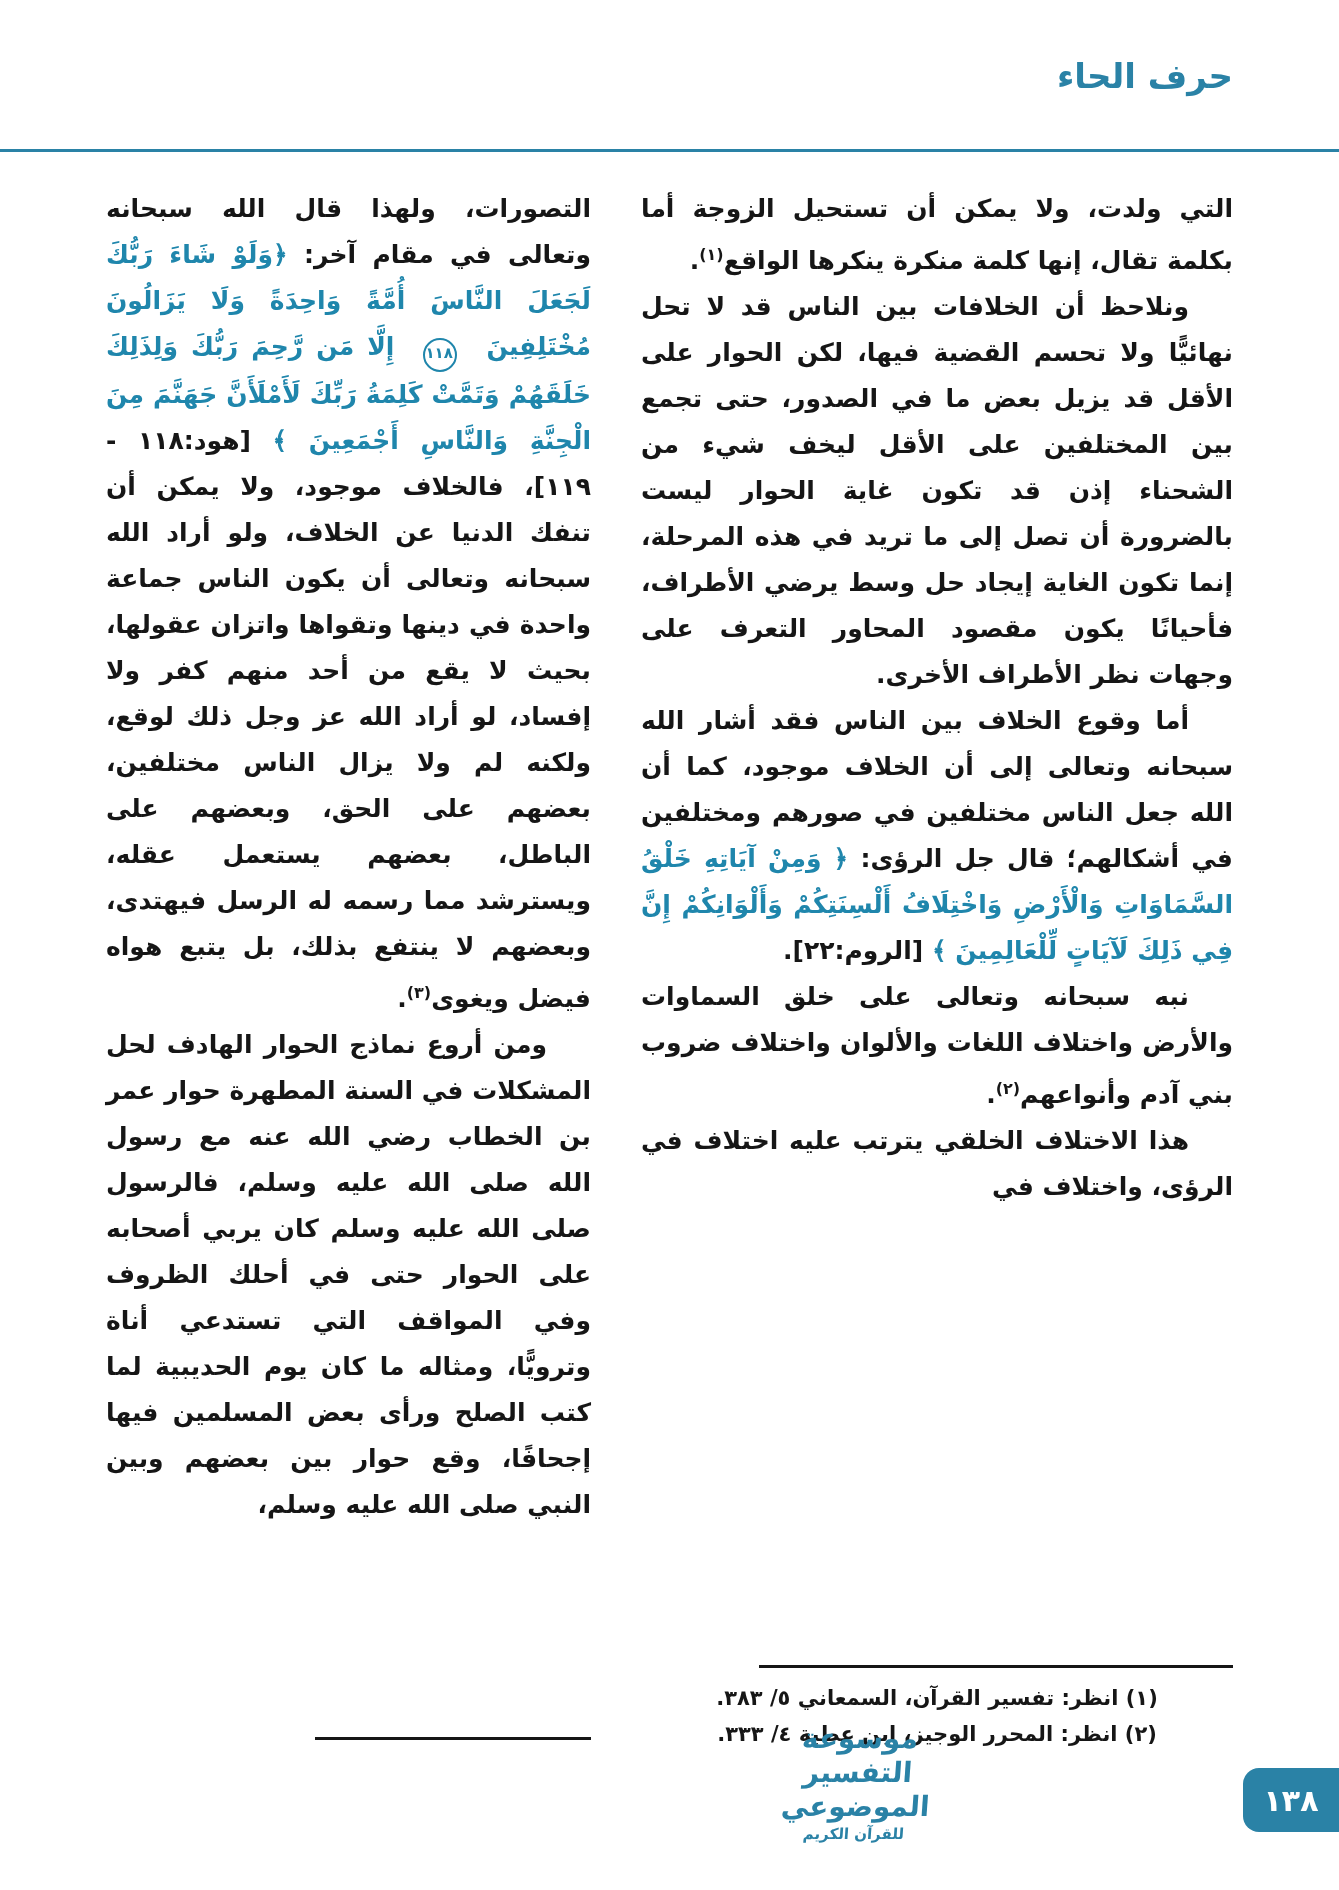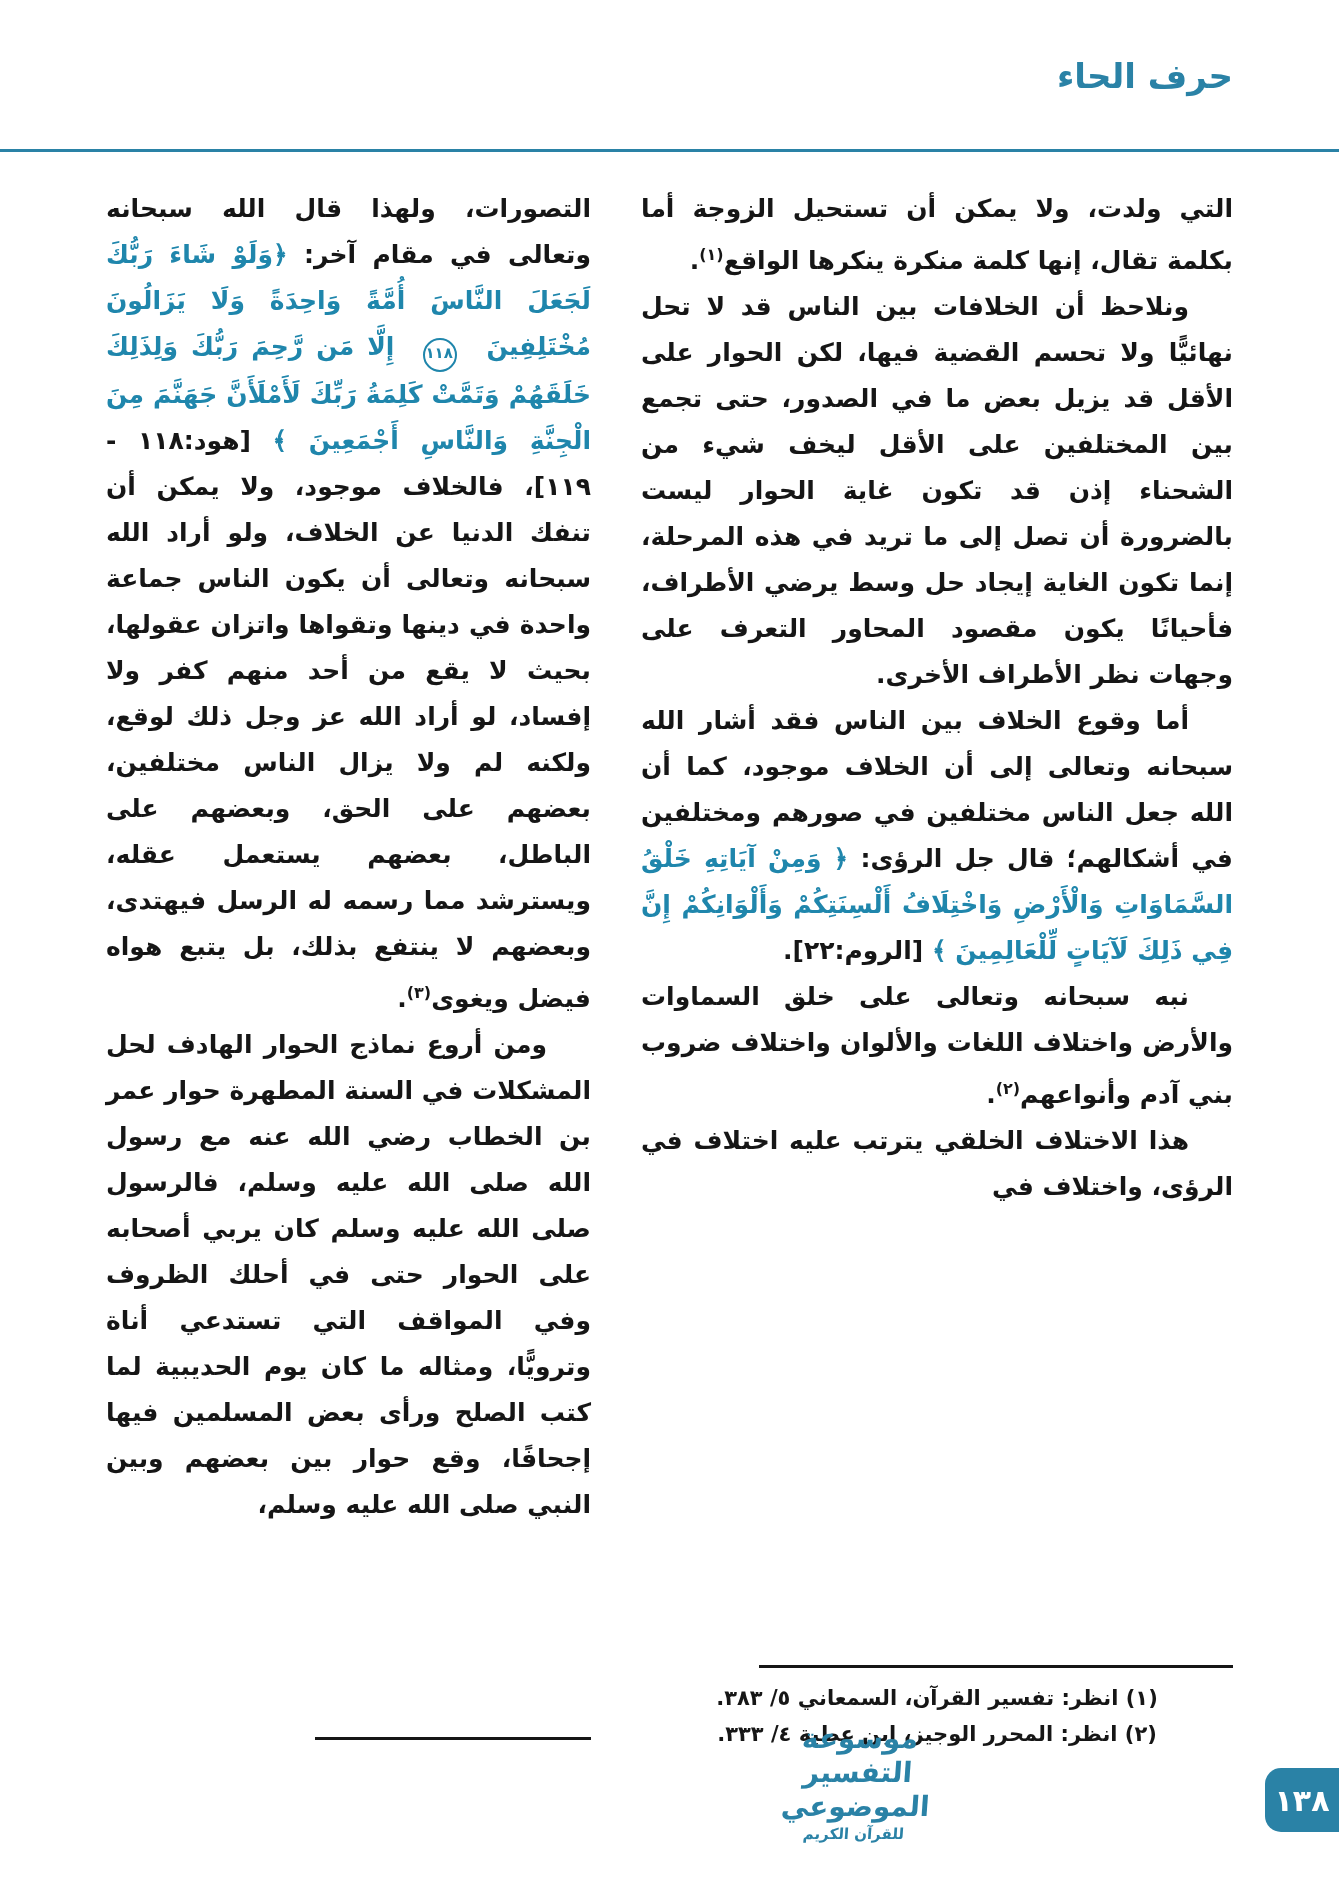--- a/index.html
+++ b/index.html
@@ -42,21 +42,21 @@
   .fn{
     margin:0;font-size:21px;line-height:36px;font-weight:700;text-align:center;
   }
   .logo{
     position:absolute;bottom:46px;right:372px;width:220px;text-align:center;
     color:#2a82a6;transform:skewX(-4deg);
   }
   .logo-line1{font-size:28px;font-weight:bold;line-height:34px;}
   .logo-line2{font-size:15px;font-weight:bold;line-height:20px;}
   .page-number{
-    position:absolute;right:0;bottom:58px;width:74px;height:64px;
+    position:absolute;right:0;bottom:58px;width:96px;height:64px;
     background:#2a82a6;color:#ffffff;border-radius:16px 0 0 16px;
     display:flex;align-items:center;justify-content:center;
     font-size:30px;font-weight:bold;
   }
 </style>
 </head>
 <body>
 
 <div>
 

